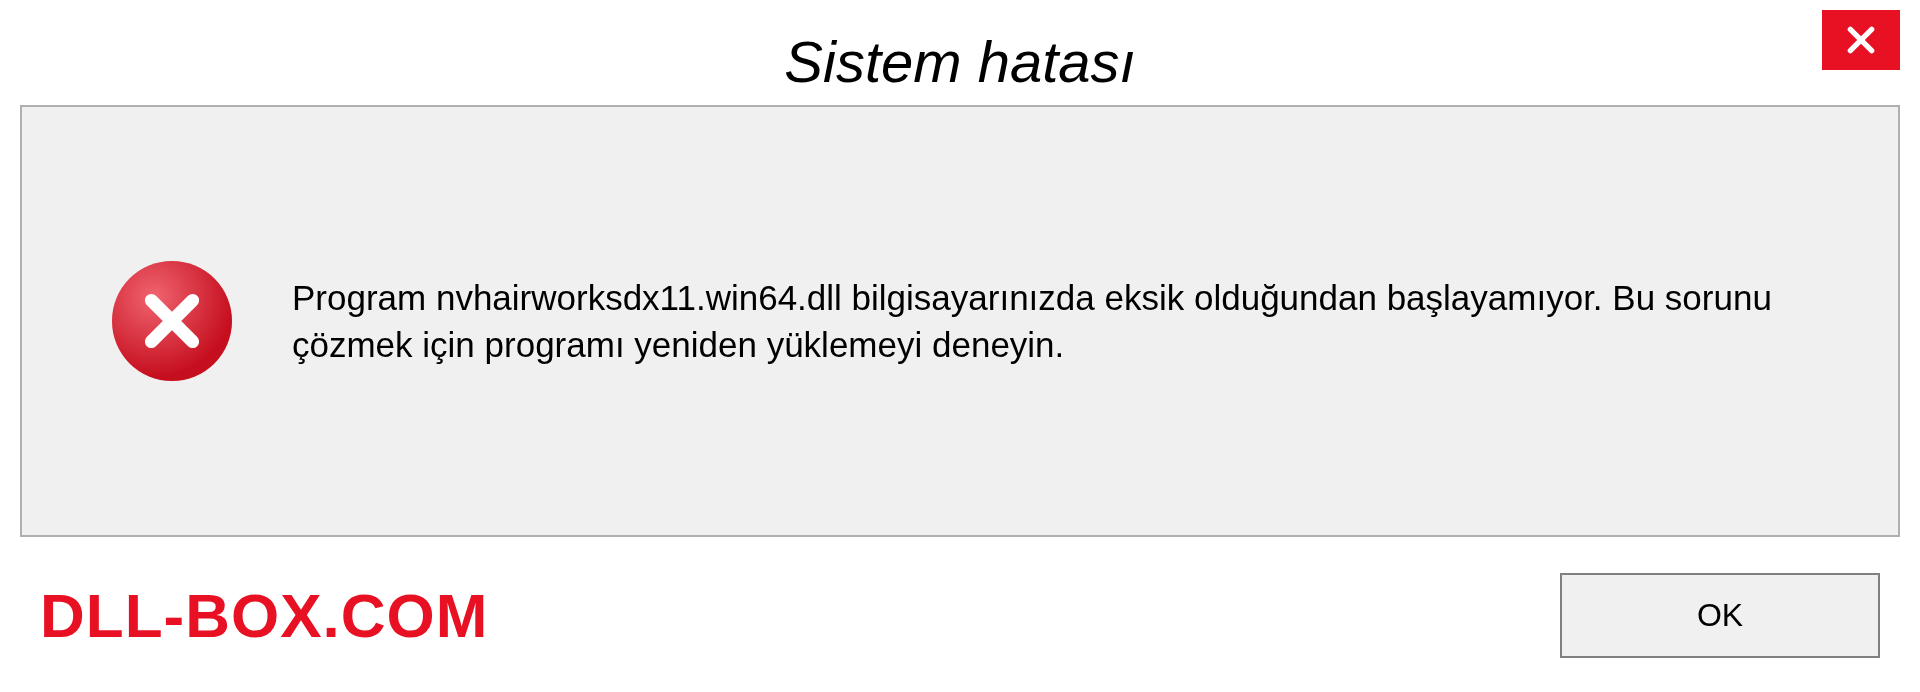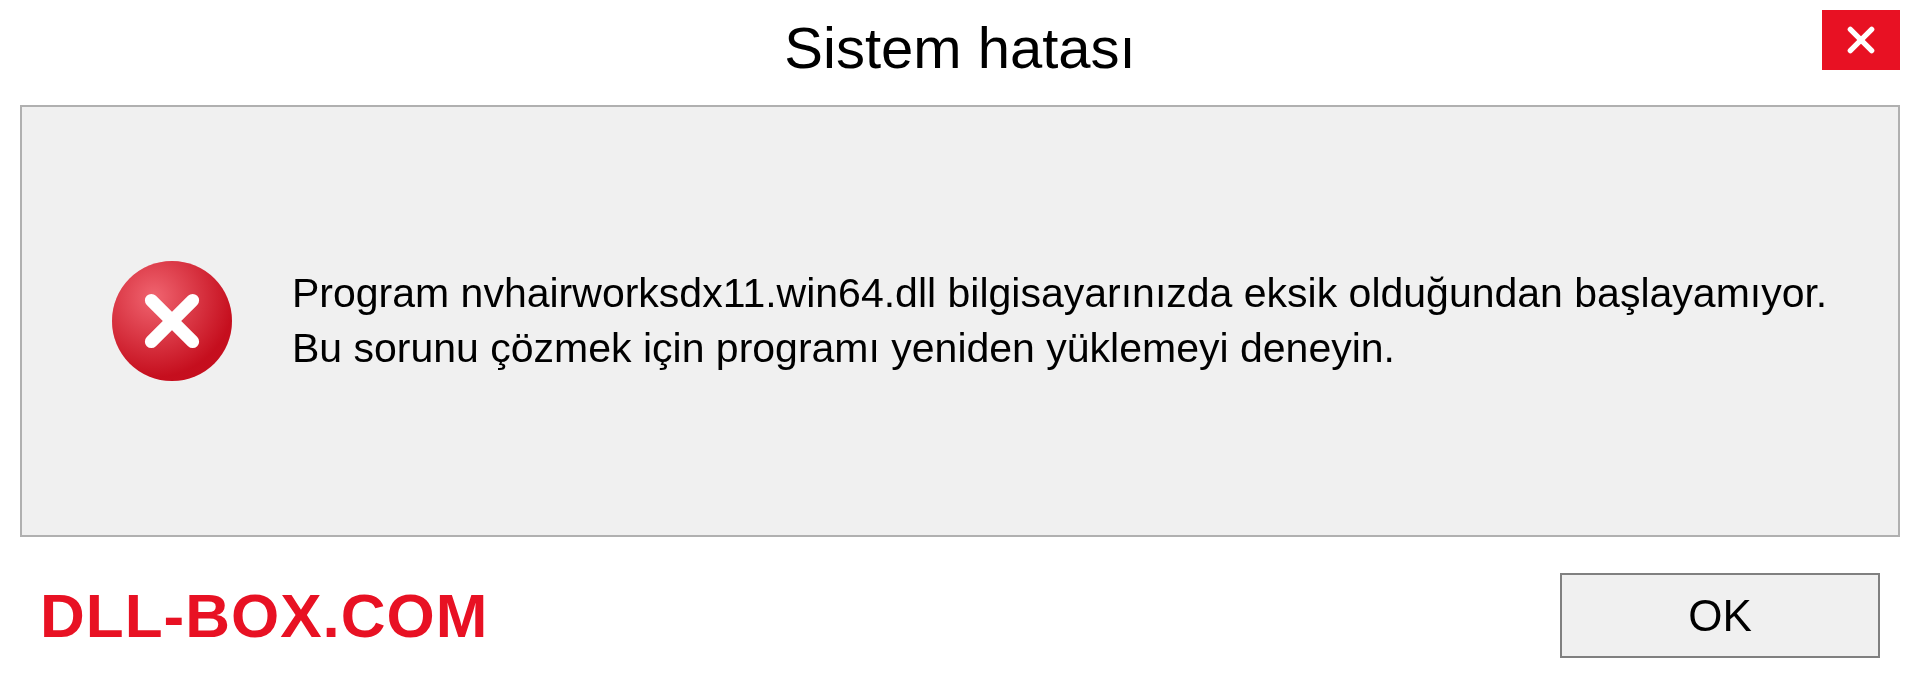--- a/index.html
+++ b/index.html
@@ -9,25 +9,26 @@
     }
     body {
       font-family: "Segoe UI", Tahoma, Arial, sans-serif;
       background: #ffffff;
       width: 1920px;
       height: 692px;
       overflow: hidden;
     }
     .titlebar {
       display: flex;
-      align-items: center;
+      align-items: flex-end;
       justify-content: center;
       position: relative;
       height: 95px;
       padding: 0 24px;
+      font-style: italic;
     }
     .title {
       font-size: 58px;
       font-weight: 400;
       color: #000;
     }
     .close-btn {
       position: absolute;
       right: 20px;
       top: 10px;
@@ -72,21 +73,21 @@
       border-radius: 50%;
       background: radial-gradient(circle at 35% 30%, rgba(255,255,255,0.35), rgba(0,0,0,0.15) 70%);
     }
     .error-circle svg {
       width: 62px;
       height: 62px;
       position: relative;
       z-index: 1;
     }
     .message-text {
-      font-size: 41px;
+      font-size: 35px;
       line-height: 1.35;
       color: #000;
       font-weight: 400;
       max-width: 1550px;
     }
     .footer {
       display: flex;
       align-items: center;
       justify-content: space-between;
       padding: 36px 40px 0 40px;
@@ -96,21 +97,21 @@
       font-weight: 800;
       color: #e81123;
       letter-spacing: 1px;
       font-family: Arial, sans-serif;
     }
     .ok-btn {
       width: 320px;
       height: 85px;
       border: 2px solid #808080;
       background: #f0f0f0;
-      font-size: 44px;
+      font-size: 32px;
       font-weight: 400;
       color: #000;
       display: flex;
       align-items: center;
       justify-content: center;
       cursor: pointer;
       font-family: inherit;
     }
   </style>
 </head>

